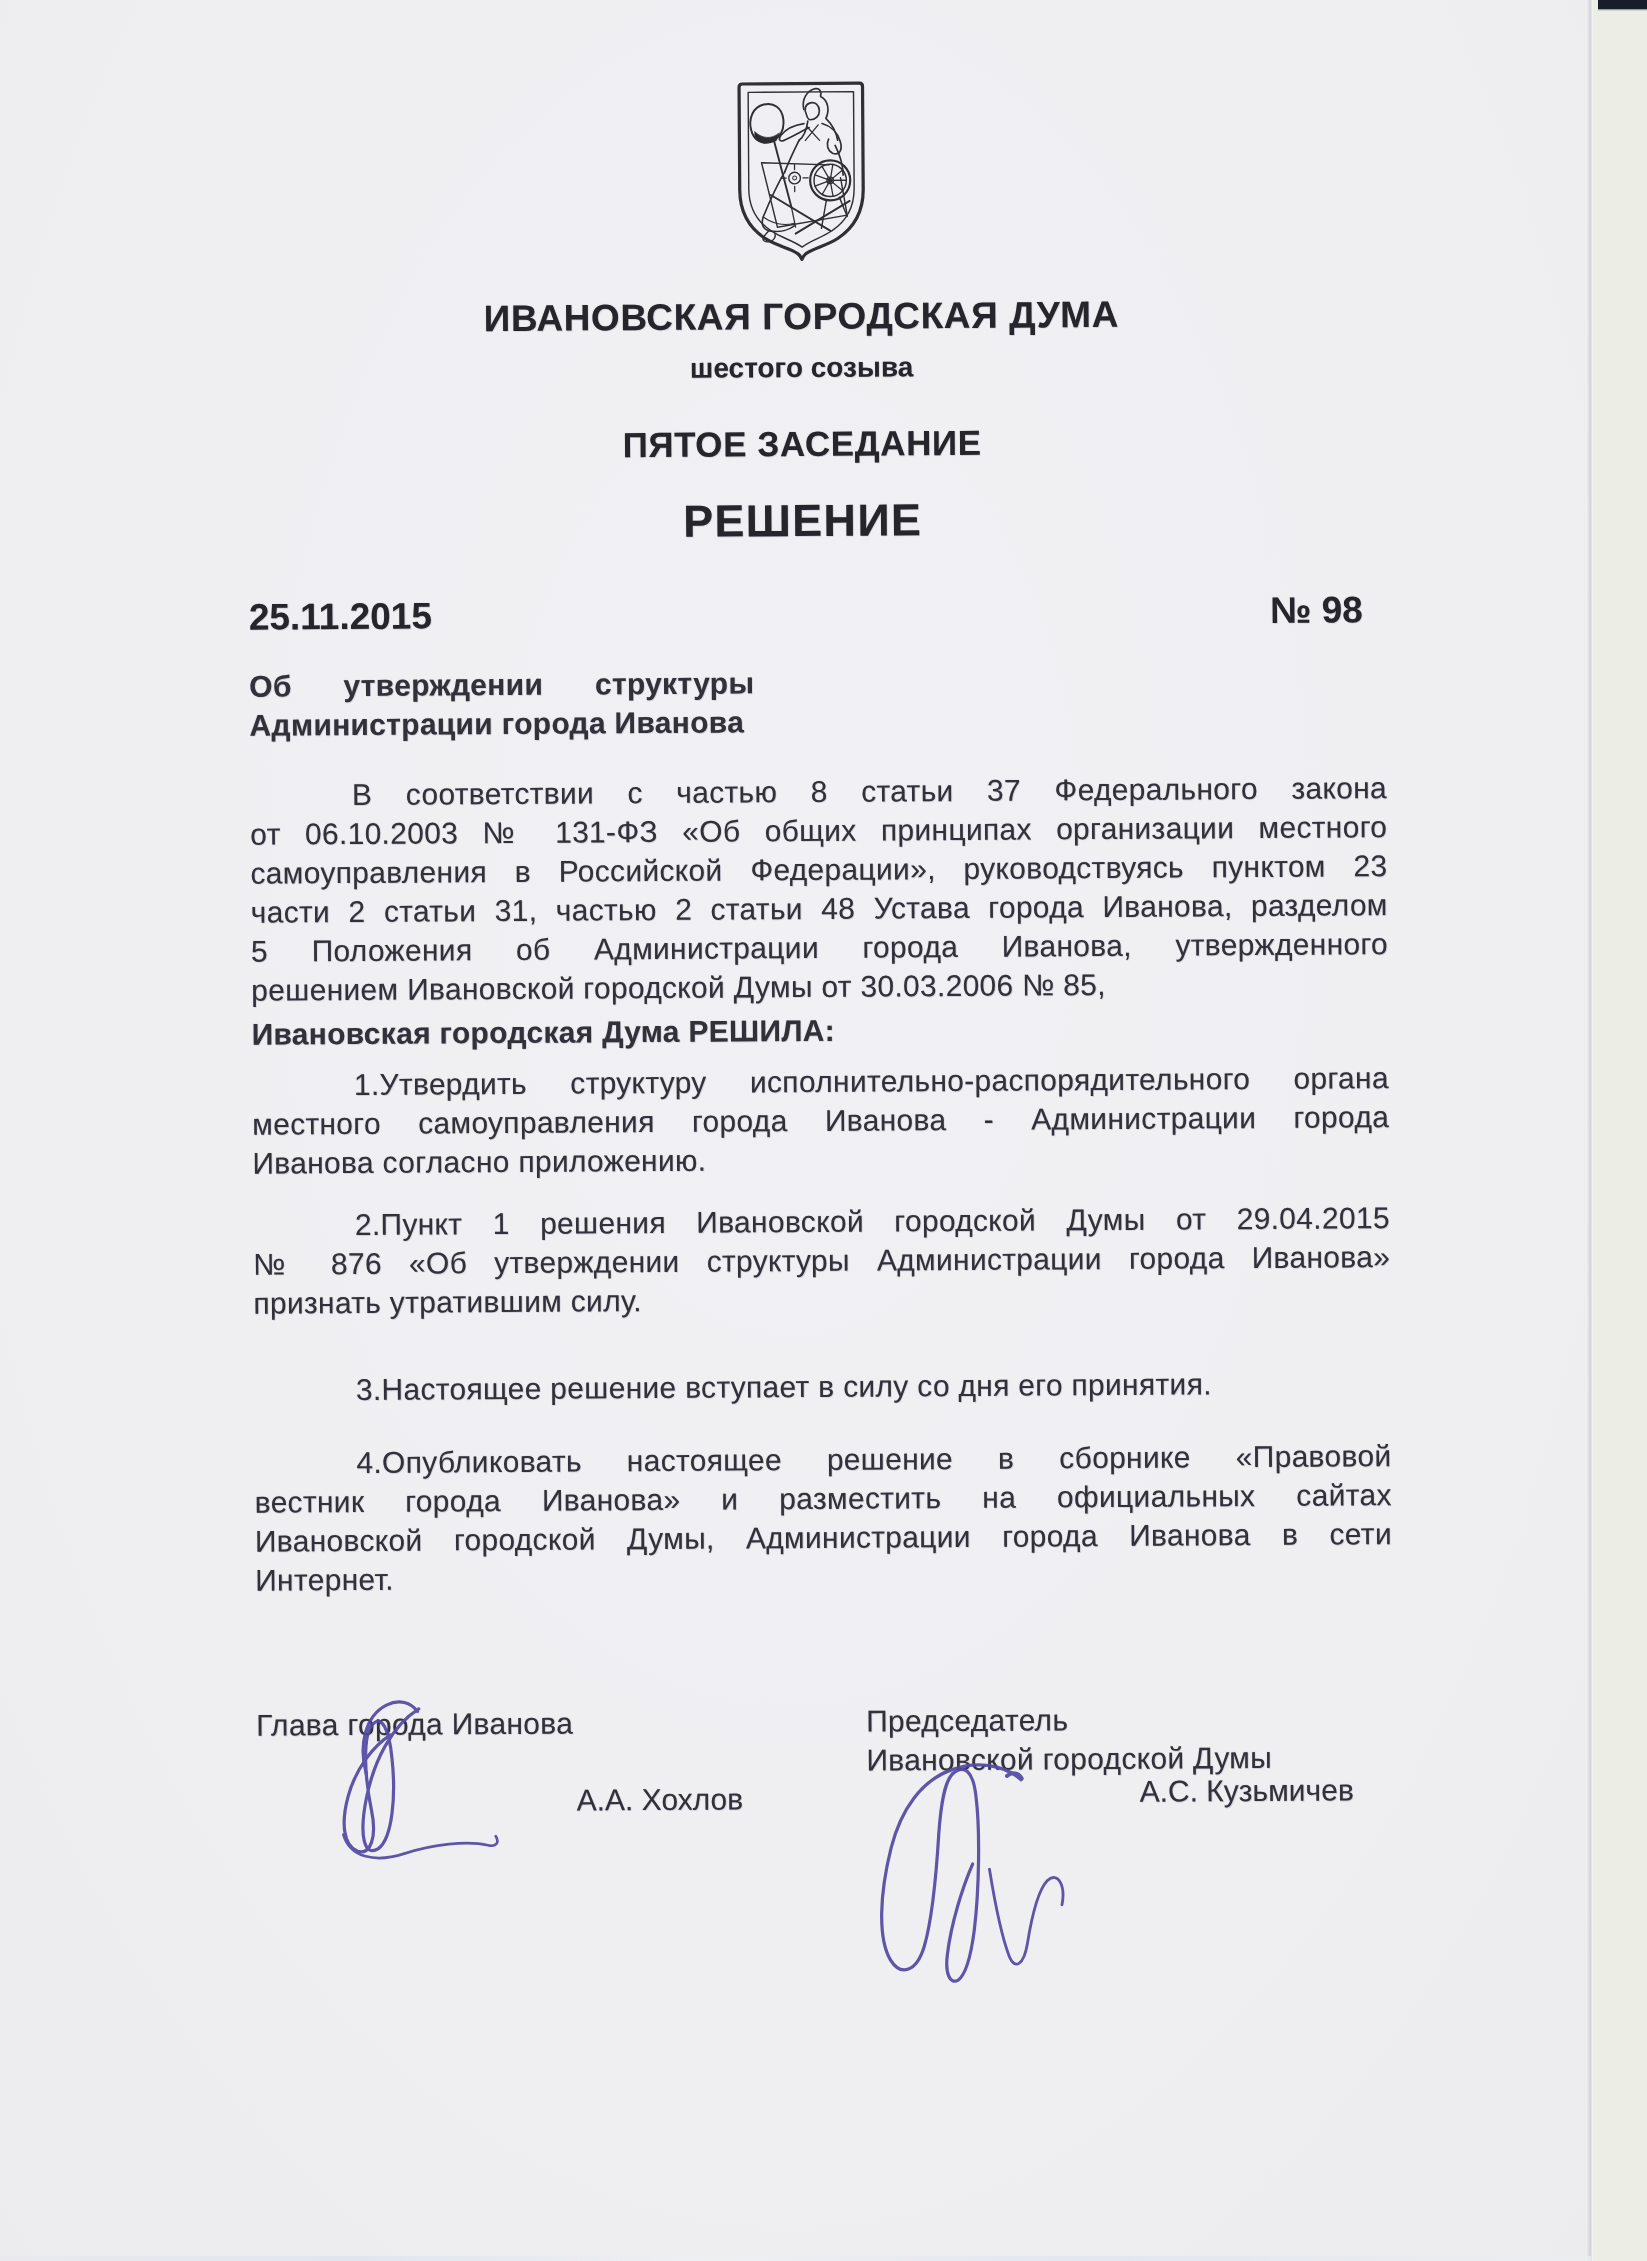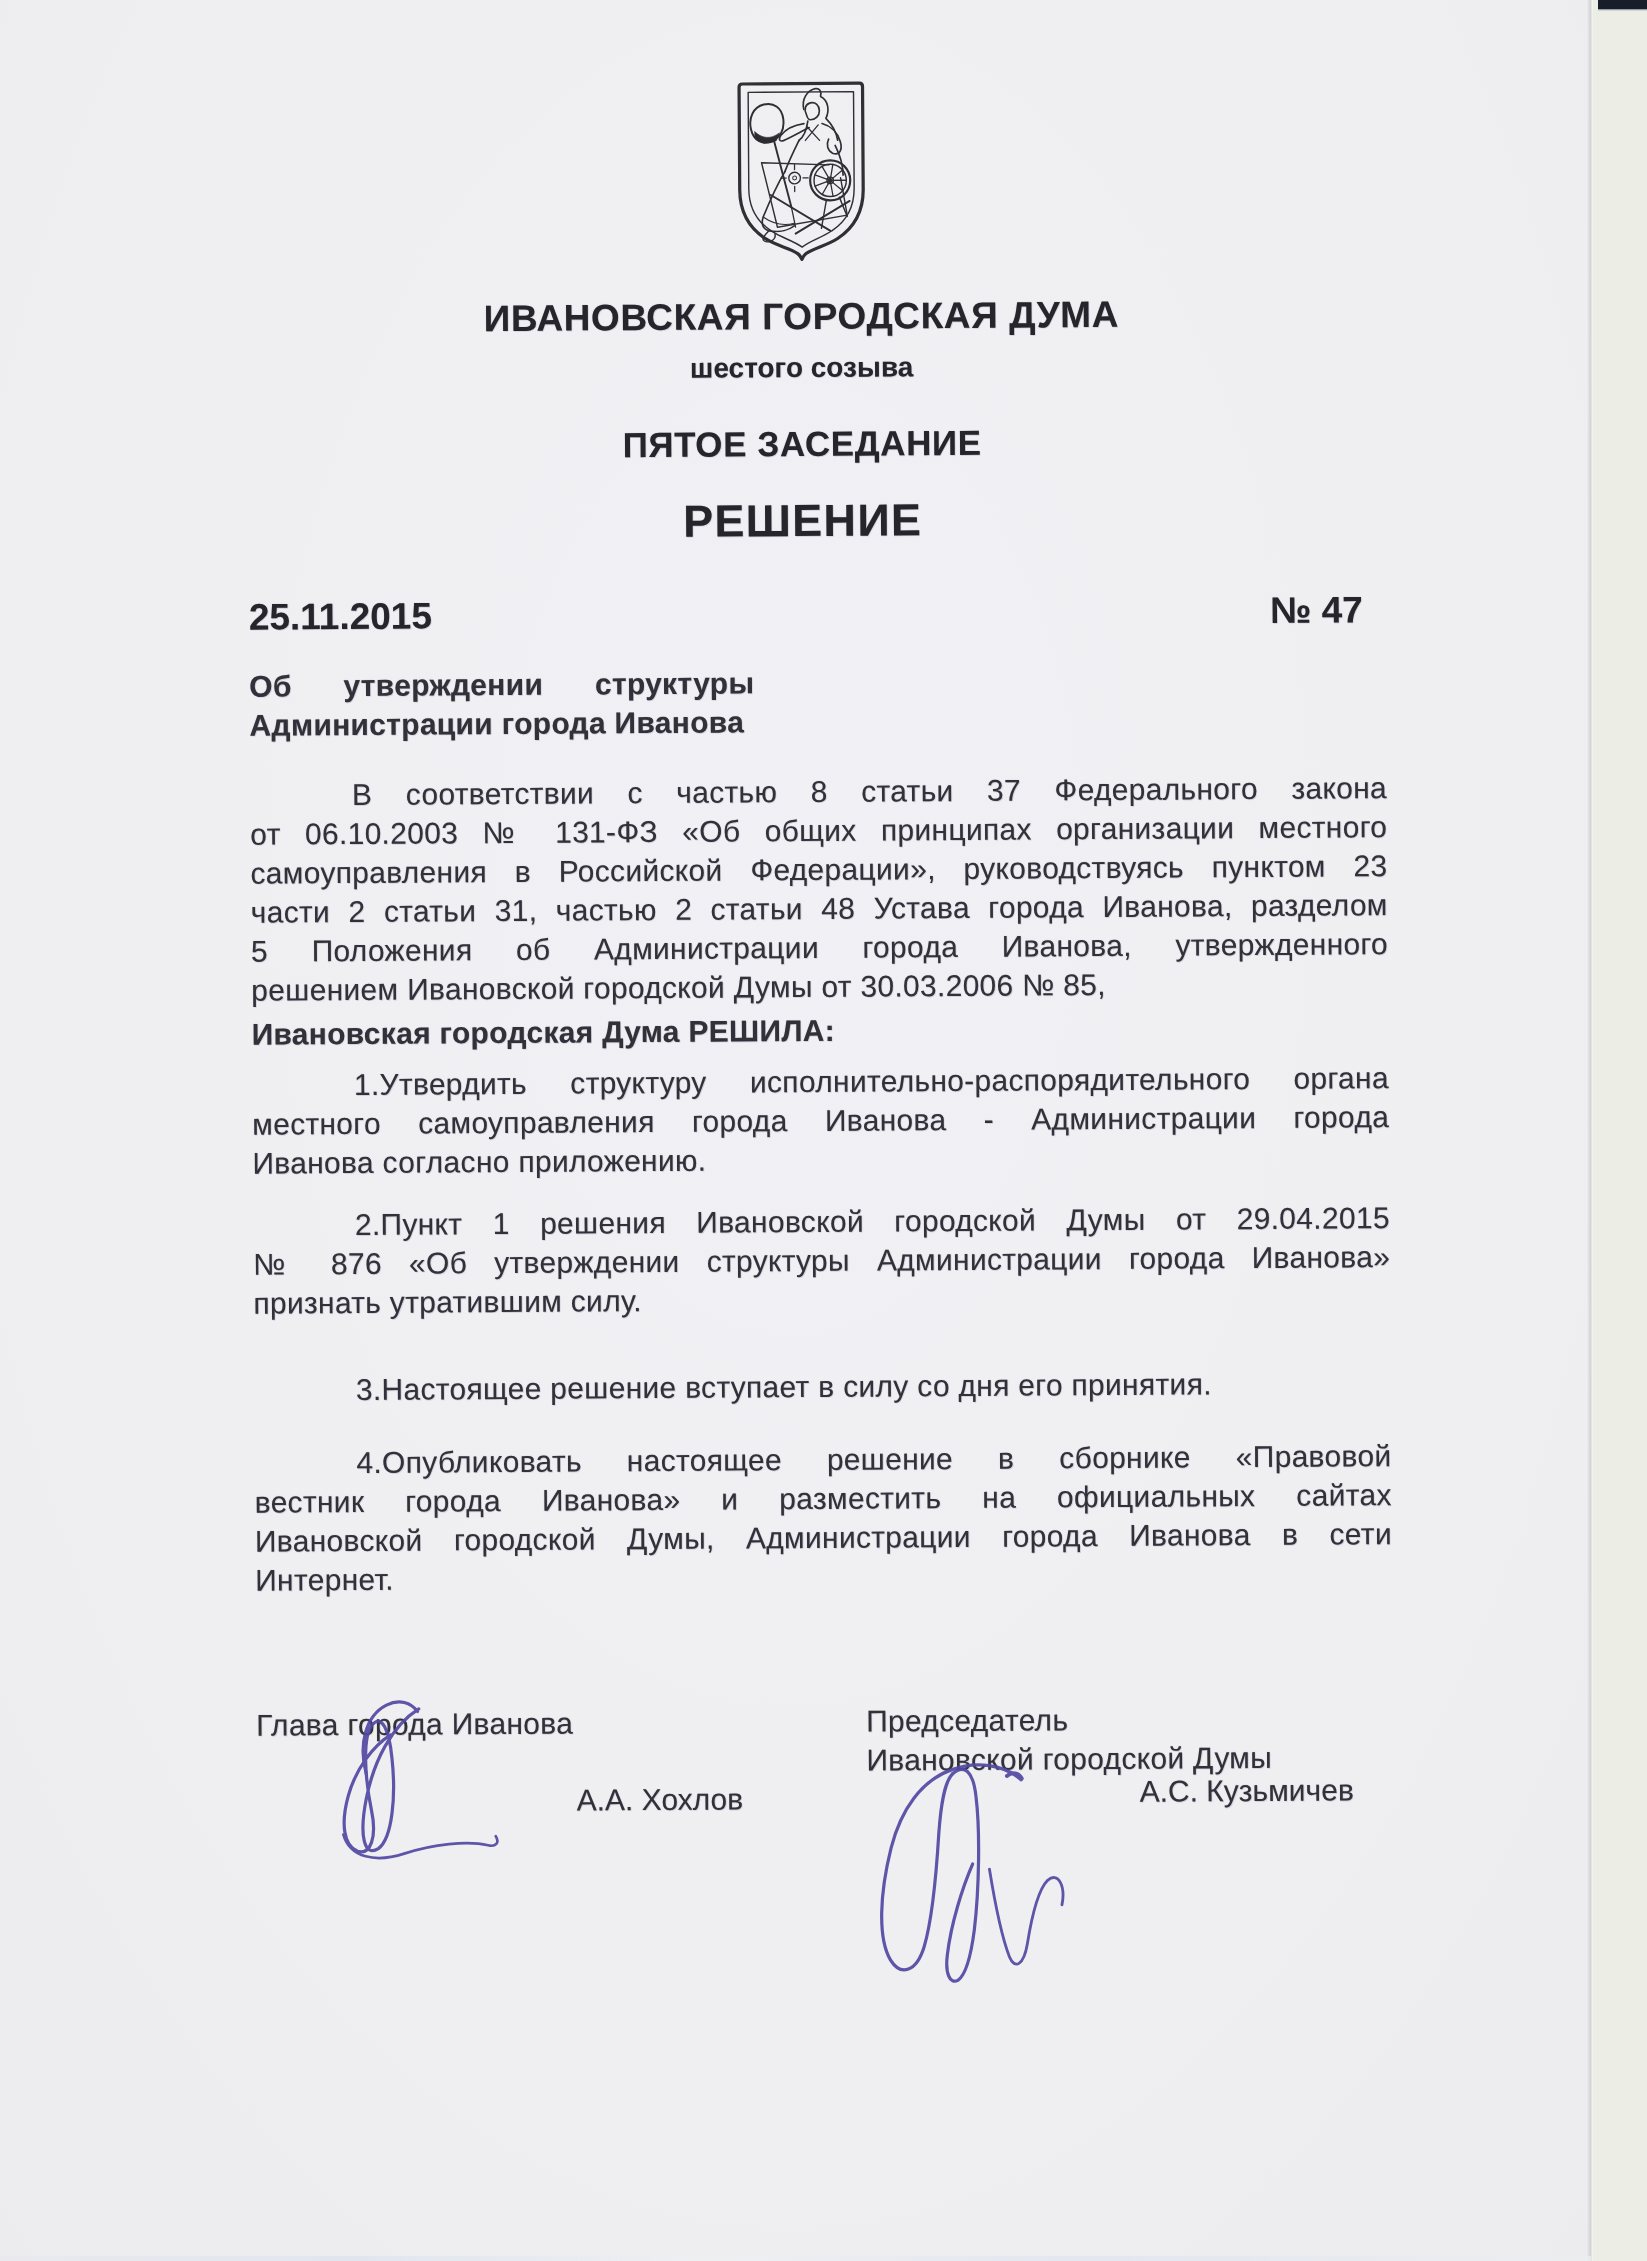--- a/index.html
+++ b/index.html
@@ -142,21 +142,21 @@
       </g>
     </svg>
 
     <div class="cblock org1 txt">ИВАНОВСКАЯ ГОРОДСКАЯ ДУМА</div>
     <div class="cblock org2 txt">шестого созыва</div>
     <div class="cblock session txt">ПЯТОЕ ЗАСЕДАНИЕ</div>
     <div class="cblock doctype txt">РЕШЕНИЕ</div>
 
     <div class="daterow txt">
       <span>25.11.2015</span>
-      <span>№ 47</span>
+      <span>№ 98</span>
     </div>
 
     <div class="pblock subject bold txt">
         <div class="pline just">Об утверждении структуры</div>
         <div class="pline">Администрации города Иванова</div>
       </div>
 
     <div class="pblock intro txt">
         <div class="pline just ind">В соответствии с частью 8 статьи 37 Федерального закона</div>
         <div class="pline just">от 06.10.2003 № 131-ФЗ «Об общих принципах организации местного</div>

